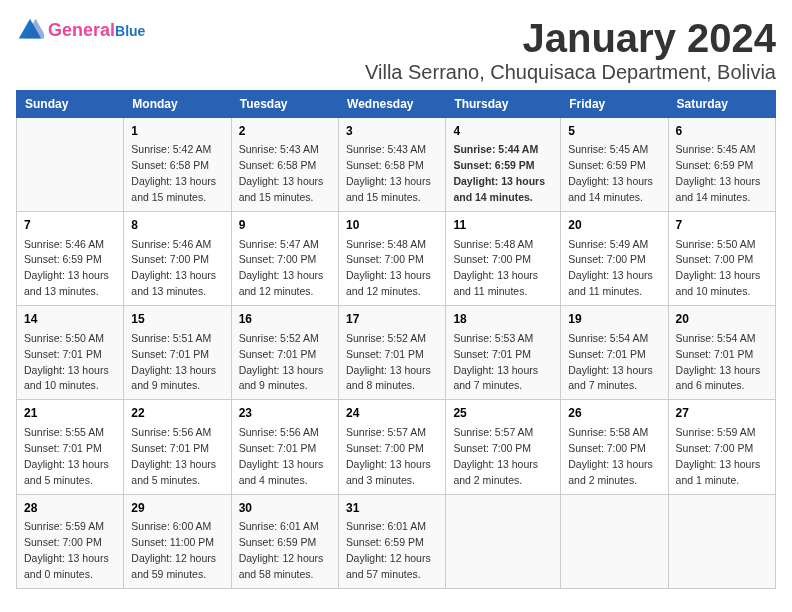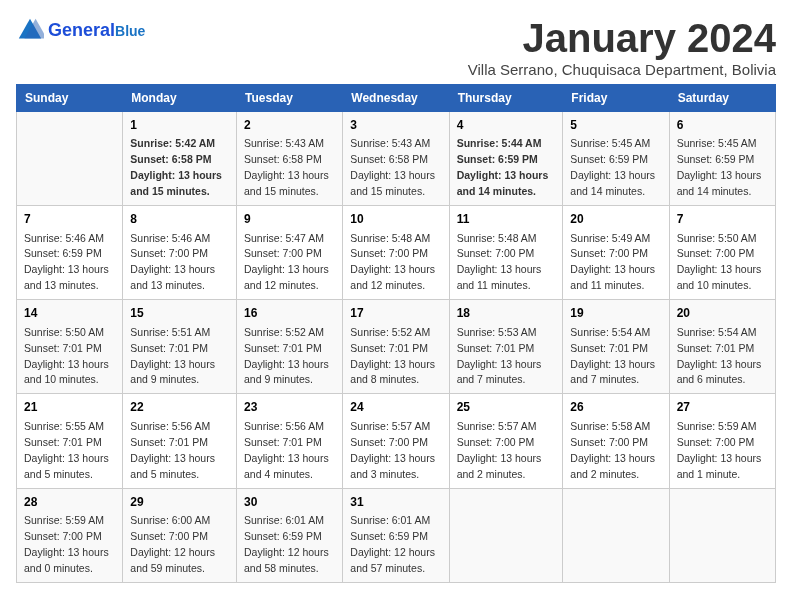--- a/index.html
+++ b/index.html
@@ -17,21 +17,21 @@
       margin-bottom: 6px;
     }
     .logo {
       display: flex;
       align-items: center;
       gap: 4px;
     }
     .logo-text-general {
       font-size: 18px;
       font-weight: bold;
-      color: #1d4ed8;
+      color: #ec4899;
       line-height: 1;
     }
     .logo-text-blue {
       font-size: 14px;
       font-weight: bold;
       color: #1a73c4;
       line-height: 1;
     }
     .logo-icon {
       width: 28px;
@@ -39,21 +39,21 @@
     }
     .title-area {
       text-align: right;
     }
     .main-title {
       font-size: 40px;
       font-weight: bold;
       color: #333;
     }
     .subtitle {
-      font-size: 15px;
+      font-size: 20px;
       color: #444;
       margin-left: 44px;
     }
     table {
       width: 100%;
       border-collapse: collapse;
       font-size: 11px;
     }
     thead tr th {
       background-color: #2962b5;
@@ -117,21 +117,21 @@
         <th>Tuesday</th>
         <th>Wednesday</th>
         <th>Thursday</th>
         <th>Friday</th>
         <th>Saturday</th>
       </tr>
   </thead>
   <tbody id="calendar-body">
   <tr>
         <td></td>
-        <td><span class="day-num">1</span><span class="day-info" style="white-space: pre-line; font-weight: bold;">Sunrise: 5:42 AM
+        <td><span class="day-num">1</span><span class="day-info" style="white-space: pre-line;">Sunrise: 5:42 AM
 Sunset: 6:58 PM
 Daylight: 13 hours
 and 15 minutes.</span></td>
         <td><span class="day-num">2</span><span class="day-info" style="white-space: pre-line;">Sunrise: 5:43 AM
 Sunset: 6:58 PM
 Daylight: 13 hours
 and 15 minutes.</span></td>
         <td><span class="day-num">3</span><span class="day-info" style="white-space: pre-line;">Sunrise: 5:43 AM
 Sunset: 6:58 PM
 Daylight: 13 hours
@@ -238,21 +238,21 @@
 Sunset: 7:00 PM
 Daylight: 13 hours
 and 1 minute.</span></td>
       </tr>
       <tr>
         <td><span class="day-num">28</span><span class="day-info" style="white-space: pre-line;">Sunrise: 5:59 AM
 Sunset: 7:00 PM
 Daylight: 13 hours
 and 0 minutes.</span></td>
         <td><span class="day-num">29</span><span class="day-info" style="white-space: pre-line;">Sunrise: 6:00 AM
-Sunset: 7:00 PM
+Sunset: 11:00 PM
 Daylight: 12 hours
 and 59 minutes.</span></td>
         <td><span class="day-num">30</span><span class="day-info" style="white-space: pre-line;">Sunrise: 6:01 AM
 Sunset: 6:59 PM
 Daylight: 12 hours
 and 58 minutes.</span></td>
         <td><span class="day-num">31</span><span class="day-info" style="white-space: pre-line;">Sunrise: 6:01 AM
 Sunset: 6:59 PM
 Daylight: 12 hours
 and 57 minutes.</span></td>

